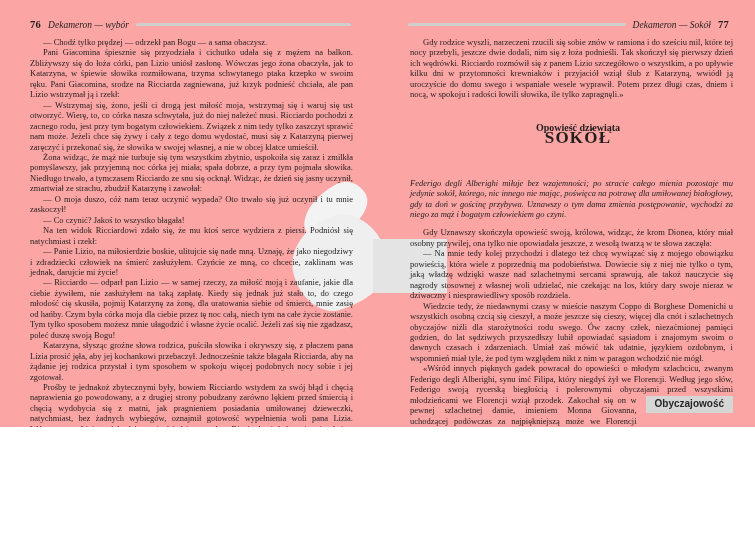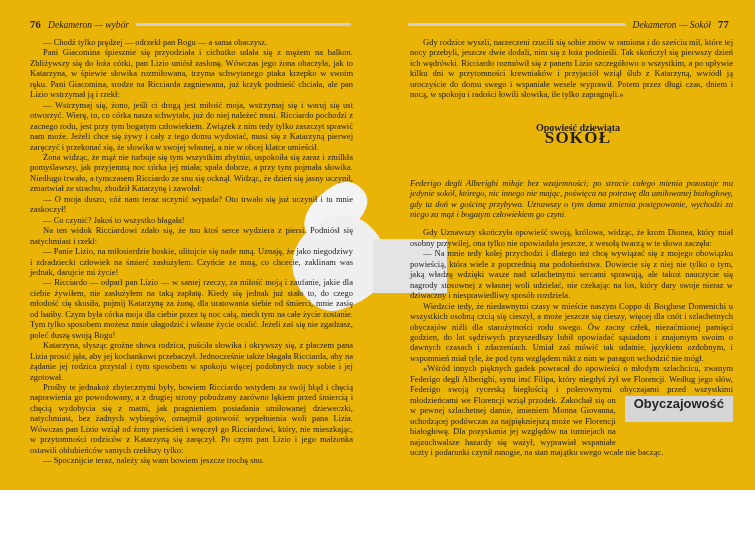--- a/index.html
+++ b/index.html
@@ -5,22 +5,22 @@
   html, body {
     margin: 0;
     padding: 0;
     background: #ffffff;
     font-family: "Liberation Serif", serif;
     color: #211e1c;
   }
   .spread {
     position: relative;
     width: 755px;
-    height: 490px;
-    background: #eab308;
+    height: 427px;
+    background: #fca5a5;
     overflow: hidden;
   }
   .page {
     position: absolute;
     top: 0;
     width: 377px;
     height: 538px;
   }
   .page-left  { left: 0; }
   .page-right { left: 378px; }
@@ -72,23 +72,23 @@
     margin: 0 0 8px 0 !important;
   }
 
   
   .keyword-box {
     float: right;
     background: #d6d6d6;
     color: #262626;
     font-family: "Liberation Sans", sans-serif;
     font-weight: bold;
-    font-size: 13px;
+    font-size: 10px;
     line-height: 8px;
-    padding: 4px 9px 14px;
+    padding: 4px 9px 5px;
     margin: 1px 0 16px 9px;
     text-indent: 0;
     cursor: pointer;
   }
 
   
   .watermark { position: absolute; z-index: 1; }
   .wm-blob-1 {
     left: 292px; top: 216px; width: 96px; height: 92px;
     background: #efefef;

